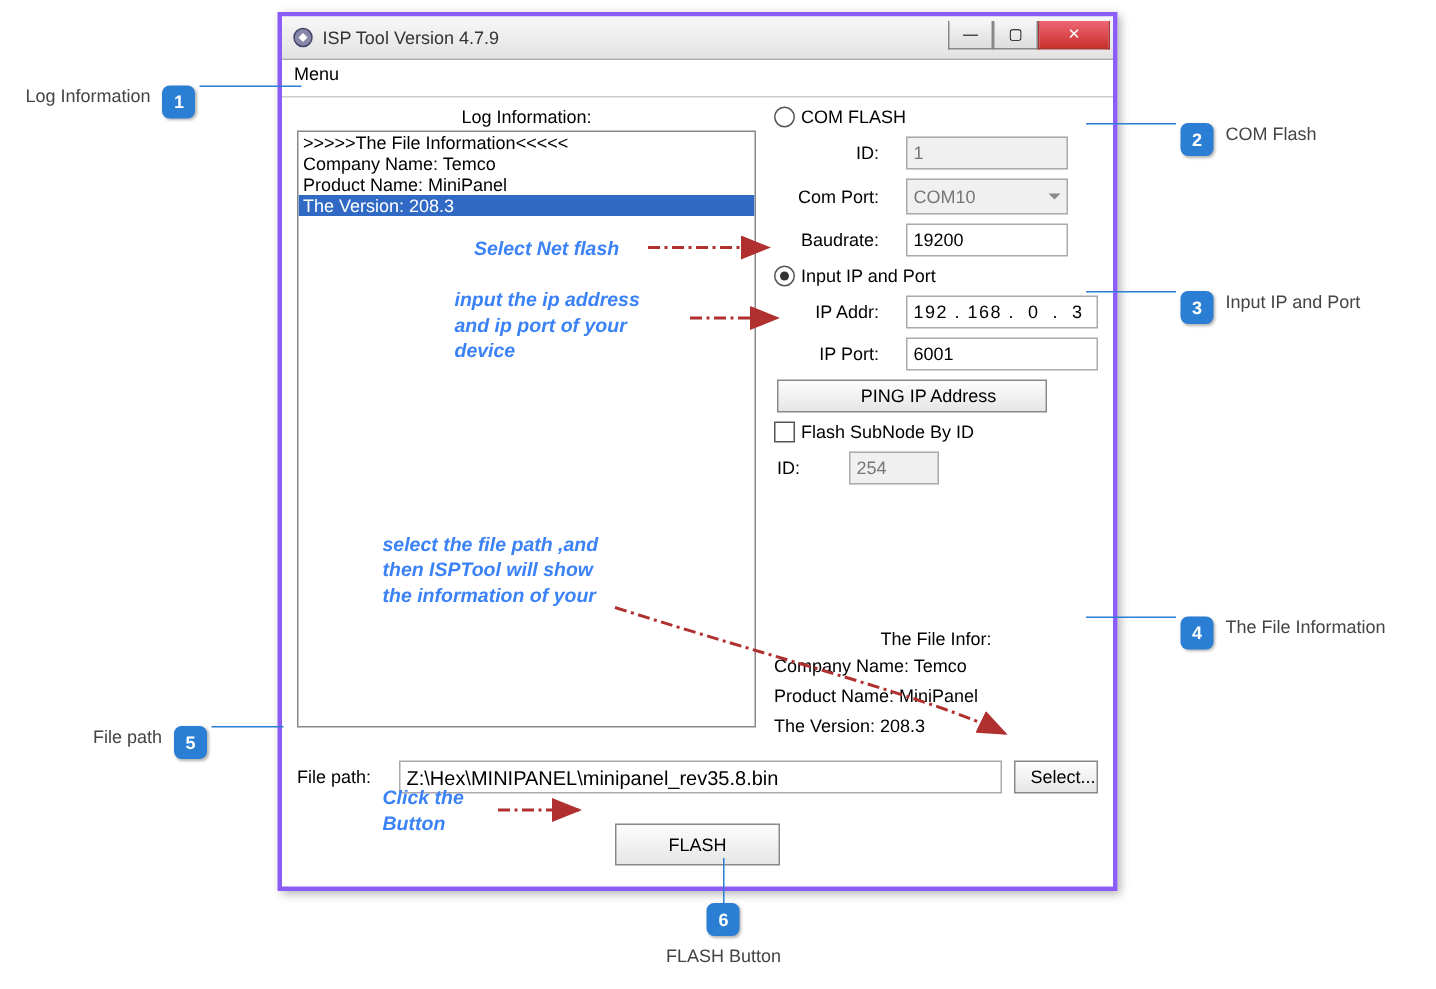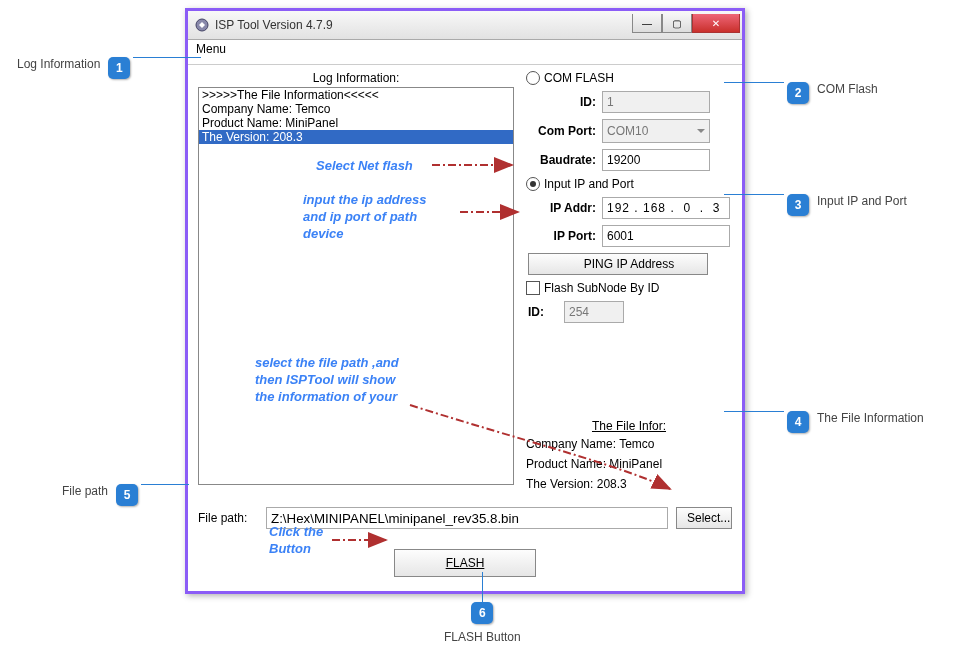--- a/index.html
+++ b/index.html
@@ -109,22 +109,21 @@
   font-size: 12px;
 }
 .rp-row {
   display: flex;
   align-items: center;
   margin-bottom: 6px;
 }
 .rp-label {
   width: 70px;
   text-align: right;
-  padding-right: 6px;
-  font-weight: bold;
+  padding-right: 18px;
 }
 .rp-input {
   border: 1px solid #aaa;
   height: 18px;
   padding: 1px 4px;
   font-family: inherit;
   font-size: 12px;
   background: #fff;
 }
 .rp-input.disabled {
@@ -191,21 +190,20 @@
   border-left: 4px solid transparent;
   border-right: 4px solid transparent;
   border-top: 4px solid #888;
 }
 .file-infor {
   margin-top: 96px;
 }
 .file-infor .fi-title {
   text-align: center;
   margin-bottom: 4px;
-  text-decoration: underline;
 }
 .file-infor .fi-row {
   margin-bottom: 6px;
 }
 .filepath-row {
   display: flex;
   align-items: center;
   margin-top: 10px;
 }
 .filepath-row .fp-label {
@@ -217,23 +215,22 @@
   height: 18px;
   padding: 1px 4px;
   margin: 0 8px;
 }
 .flash-btn-row {
   display: flex;
   justify-content: center;
   margin-top: 20px;
 }
 .flash-btn {
-  width: 142px;
+  width: 110px;
   padding: 6px 17px;
-  text-decoration: underline;
 }
 
 
 .callout {
   position: absolute;
   display: flex;
 }
 .callout .num {
   width: 22px;
   height: 22px;
@@ -403,23 +400,23 @@
   <span class="line" style="width:48px"></span>
 </div>
 
 <div class="callout" style="left:444px;top:572px;flex-direction:column;align-items:center">
   <span class="line" style="width:1px;height:30px;background:#2a7fd4"></span>
   <span class="num">6</span>
   <span class="clabel" style="margin-top:6px">FLASH Button</span>
 </div>
 
 <div class="annot" style="left:316px;top:158px">Select Net flash</div>
-<div class="annot" style="left:303px;top:192px;width:150px">input the ip address and ip port of path device</div>
+<div class="annot" style="left:303px;top:192px;width:150px">input the ip address and ip port of your device</div>
 <div class="annot" style="left:255px;top:355px;width:150px">select the file path ,and then ISPTool will show the information of your</div>
-<div class="annot" style="left:269px;top:524px;width:80px">Click the Button</div>
+<div class="annot" style="left:255px;top:524px;width:80px">Click the Button</div>
 
 <svg class="arrow" style="left:0;top:0;width:957px;height:659px">
   <defs>
     <marker id="ah" markerWidth="10" markerHeight="8" refX="9" refY="4" orient="auto">
       <path d="M0,0 L10,4 L0,8 Z" fill="#b03030"></path>
     </marker>
   </defs>
 
   <line x1="432" y1="165" x2="512" y2="165" stroke="#b03030" stroke-width="2" stroke-dasharray="8 3 2 3" marker-end="url(#ah)"></line>
 

